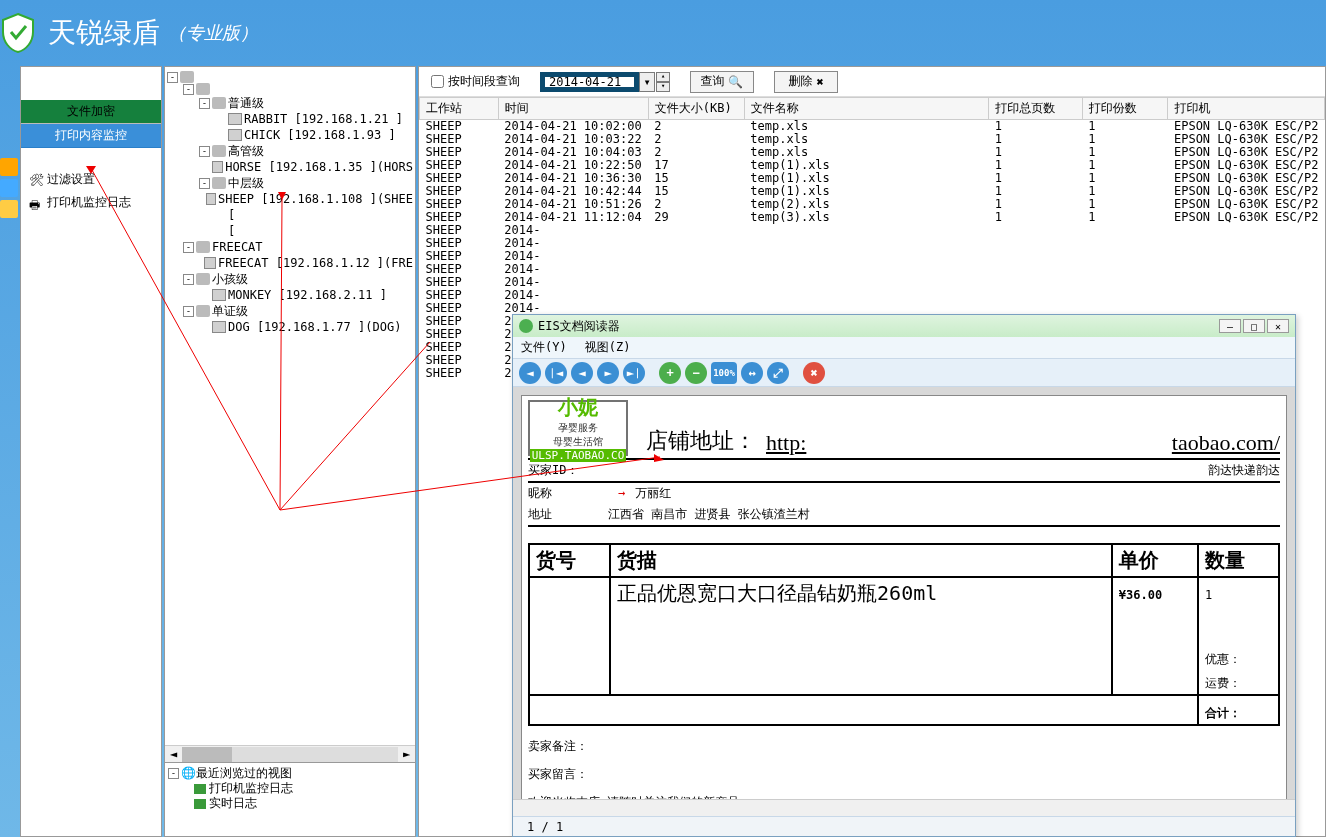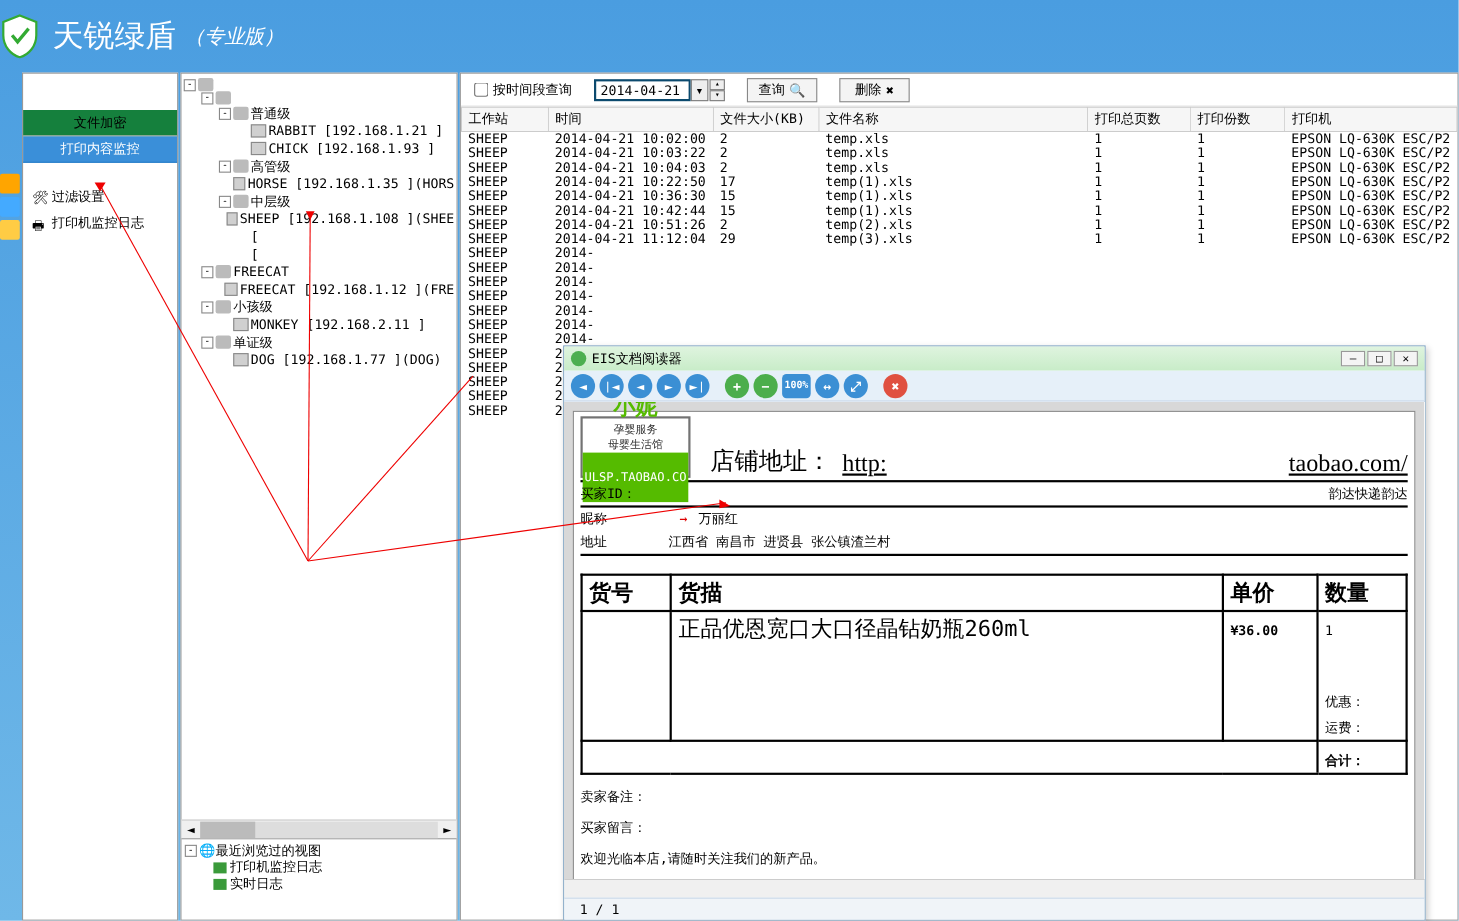--- a/index.html
+++ b/index.html
@@ -25,21 +25,21 @@
 .tree-icon { width: 14px; height: 12px; display: inline-block; margin-right: 2px; }
 .tree-icon.group { background: #bbb; border-radius: 2px; }
 .tree-icon.pc { background: #d0d0d0; border: 1px solid #888; }
 .tree-panel .hscroll { height: 17px; border-top: 1px solid #ccc; background: #f0f0f0; display: flex; align-items: center; }
 .recent-panel { height: 74px; border-top: 1px solid #999; padding: 3px; overflow: auto; font-family: monospace; font-size: 12px; }
 .recent-panel .r-row { line-height: 15px; display: flex; align-items: center; }
 .recent-panel .r-icon { width: 12px; height: 10px; background: #3a9a3a; display: inline-block; margin-right: 3px; }
 .right-panel { flex: 1; background: #fff; border: 1px solid #999; display: flex; flex-direction: column; }
 .filter-bar { height: 30px; display: flex; align-items: center; padding: 0 12px; gap: 20px; border-bottom: 1px solid #ddd; }
 .filter-bar label { display: flex; align-items: center; gap: 4px; }
-.filter-bar input[type="text"] { width: 88px; height: 20px; border: 2px solid #0c4a6e; padding: 0 4px; }
+.filter-bar input[type="text"] { width: 99px; height: 20px; border: 5px solid #0c4a6e; padding: 0 4px; }
 .filter-bar .date-wrap { display: flex; align-items: center; }
 .filter-bar .date-wrap button { width: 16px; height: 20px; border: 1px solid #7a7a7a; background: #eee; }
 .filter-bar .spin { display: flex; flex-direction: column; margin-left: 1px; }
 .filter-bar .spin button { width: 14px; height: 10px; font-size: 7px; line-height: 7px; border: 1px solid #7a7a7a; background: #eee; }
 .filter-bar .act-btn { width: 64px; height: 22px; border: 1px solid #888; background: #f4f4f4; display: flex; align-items: center; justify-content: center; gap: 4px; }
 .table-wrap { flex: 1; overflow: auto; position: relative; }
 table.grid { border-collapse: collapse; width: 100%; font-family: monospace; font-size: 12px; }
 table.grid th { background: #f6f6f6; border: 1px solid #ccc; text-align: left; padding: 2px 6px; font-weight: normal; position: sticky; top: 0; }
 table.grid td { padding: 0 6px; line-height: 13px; white-space: nowrap; }
 
@@ -54,21 +54,21 @@
 .tbtn.blue { background: #3b8fd4; }
 .tbtn.green { background: #4cae4c; }
 .tbtn.red { background: #e05040; }
 .tbtn.sq { border-radius: 4px; width: 26px; font-size: 9px; }
 .doc-body { flex: 1; background: #d8d8d8; overflow: auto; padding: 8px 8px 0 8px; }
 .doc-page { background: #fff; border: 1px solid #888; min-height: 440px; padding: 4px 6px; font-family: "SimSun"; }
 .doc-page .hd { display: flex; align-items: flex-end; border-bottom: 2px solid #000; padding-bottom: 2px; }
 .shop-logo { width: 100px; height: 56px; border: 2px solid #737373; display: flex; flex-direction: column; align-items: center; justify-content: center; margin-right: 18px; }
 .shop-logo .ln1 { color: #5b0; font-size: 20px; font-weight: bold; }
 .shop-logo .ln2 { font-size: 10px; color: #333; }
-.shop-logo .ln3 { font-size: 11px; background: #5b0; color: #fff; padding: 16px 2px; }
+.shop-logo .ln3 { font-size: 11px; background: #5b0; color: #fff; padding: 0 2px; }
 .doc-page .big { font-size: 22px; font-family: "SimSun"; }
 .doc-page .row-line { border-bottom: 2px solid #000; display: flex; padding: 2px 0; font-size: 22px; align-items: baseline; }
 .doc-page .row-line .lab { width: 80px; }
 .doc-page .row-line .val { flex: 1; }
 .doc-page .row-line .rt { margin-left: auto; }
 .item-table { width: 100%; border-collapse: collapse; margin-top: 16px; }
 .item-table th, .item-table td { border: 2px solid #000; padding: 2px 6px; font-size: 20px; text-align: left; vertical-align: top; }
 .item-table .tot { text-align: left; }
 .doc-page .notes { font-size: 22px; margin-top: 6px; line-height: 28px; }
 .doc-status { height: 20px; background: #f0f4f8; border-top: 1px solid #c8d8e8; display: flex; align-items: center; padding: 0 14px; font-size: 12px; }
@@ -454,20 +454,24 @@
 <div class="doc-viewer">
   <div class="doc-title">
     <span class="doc-icon"></span>
     <span>EIS文档阅读器</span>
     <div class="wctrls">
       <span>—</span>
       <span>□</span>
       <span>✕</span>
     </div>
   </div>
+  <div class="doc-menu">
+    <span>文件(Y)</span>
+    <span>视图(Z)</span>
+  </div>
   <div class="doc-tools">
     <span class="tbtn blue">◄</span>
     <span class="tbtn blue">❘◄</span>
     <span class="tbtn blue">◄</span>
     <span class="tbtn blue">►</span>
     <span class="tbtn blue">►❘</span>
     <span style="width:6px"></span>
     <span class="tbtn green">+</span>
     <span class="tbtn green">−</span>
     <span class="tbtn blue sq">100%</span>

